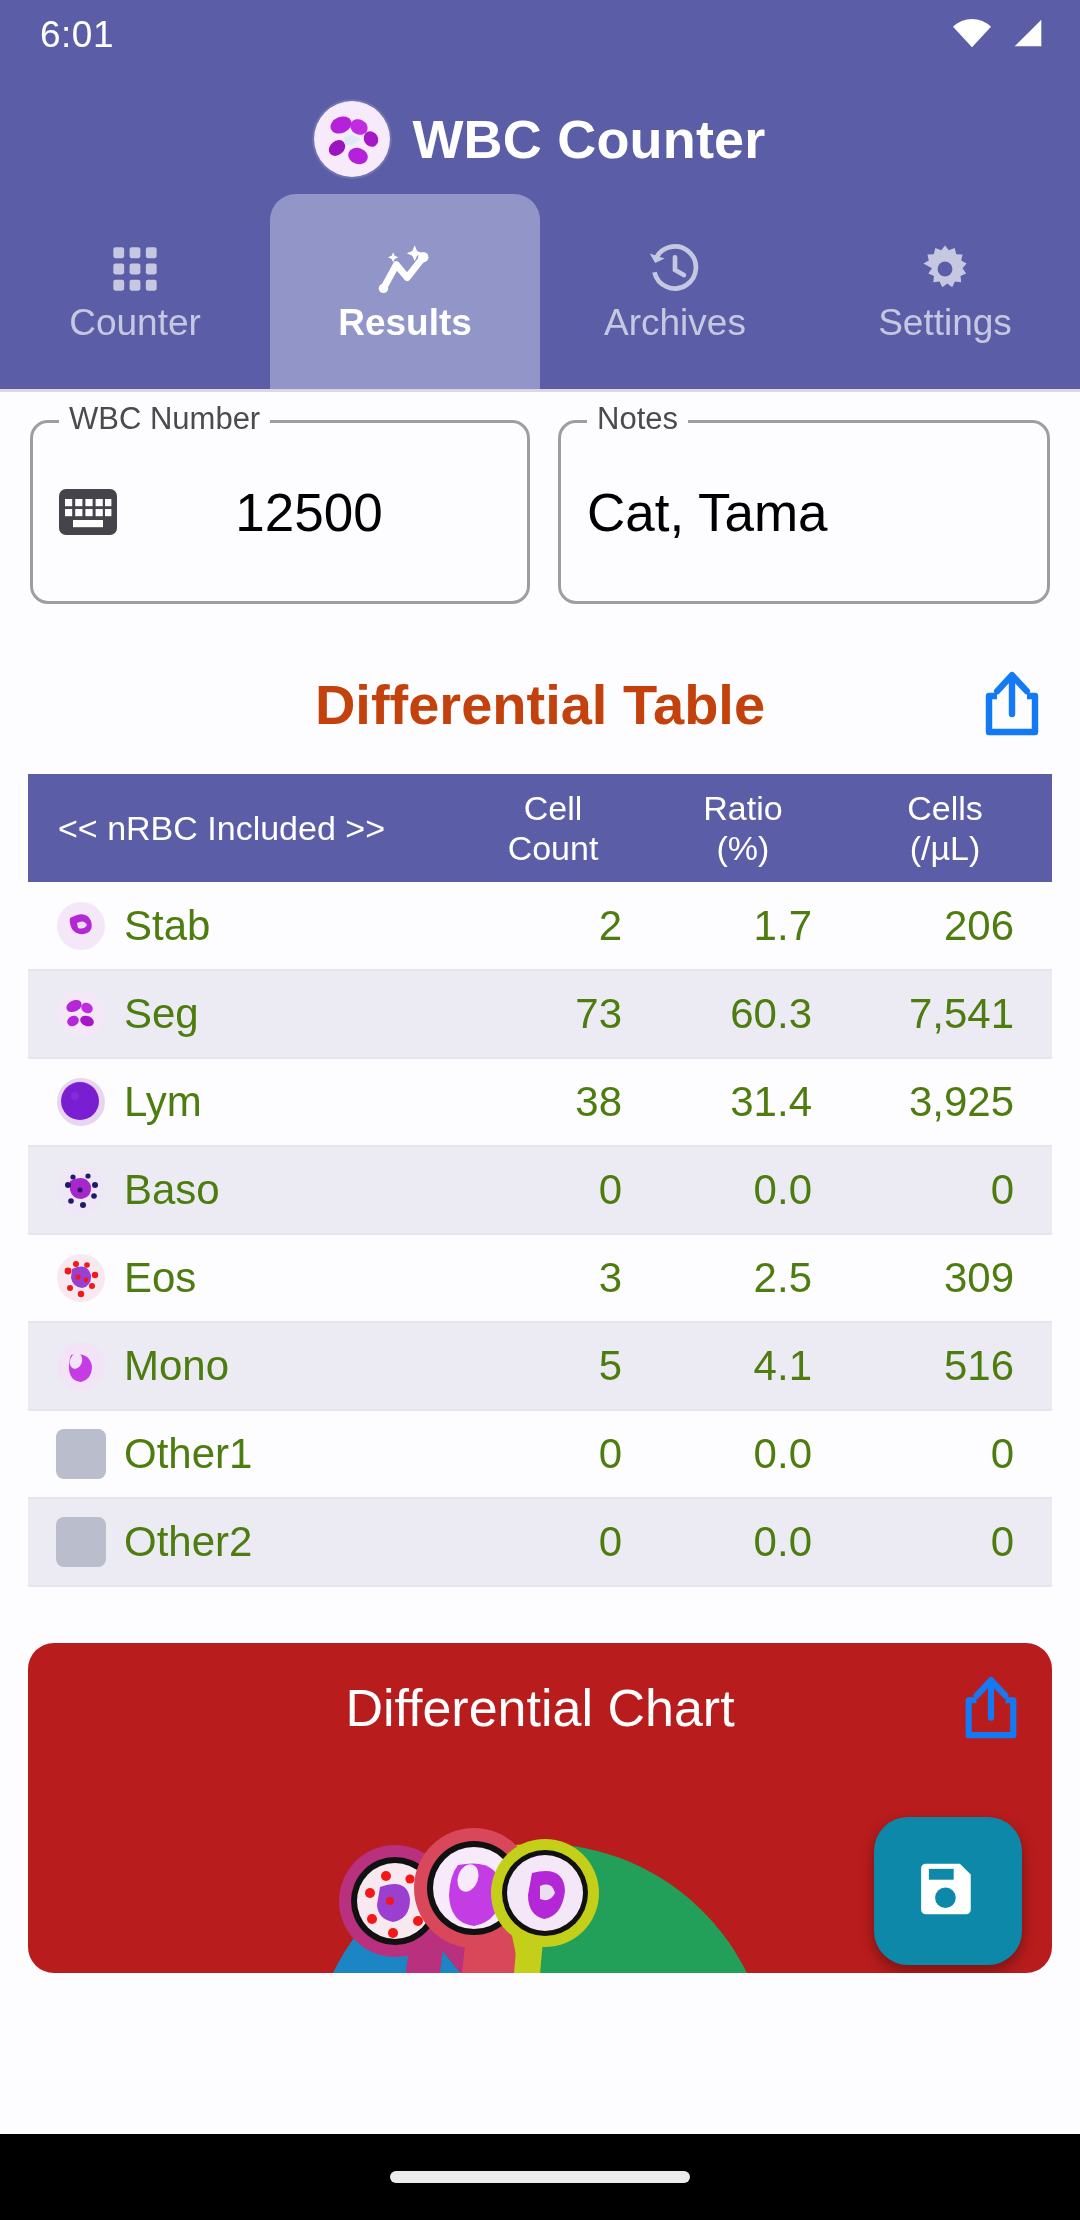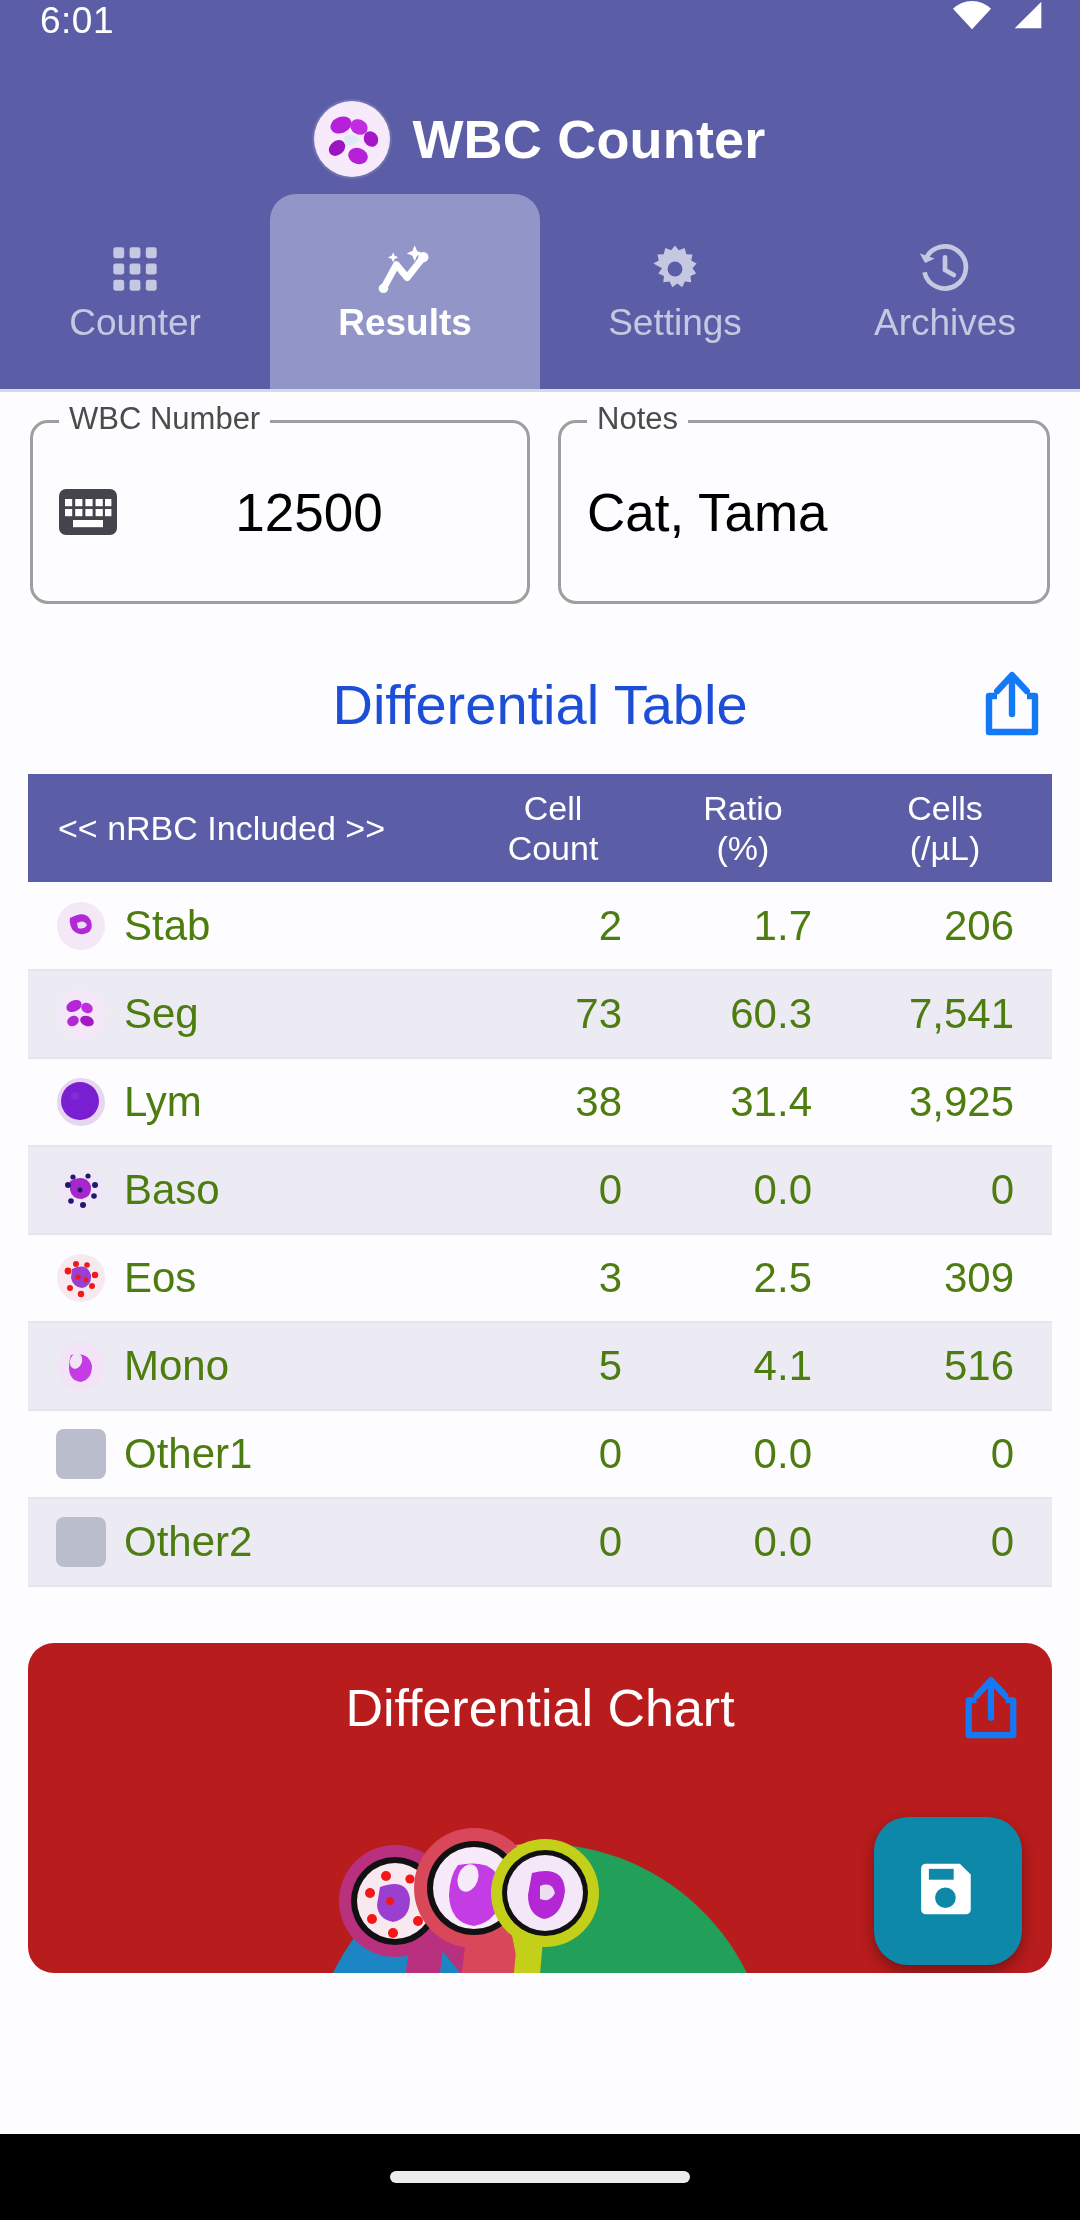--- a/index.html
+++ b/index.html
@@ -18,21 +18,21 @@
     height: 2220px;
     background: #fdfcfe;
     overflow: hidden;
   }
 
   
   .statusbar {
     height: 70px;
     background: #5b5ea6;
     display: flex;
-    align-items: flex-start;
+    align-items: center;
     justify-content: space-between;
     padding: 0 34px 0 40px;
   }
   .status-time {
     color: #ffffff;
     font-size: 37px;
     letter-spacing: 0.5px;
   }
   .status-icons {
     display: flex;
@@ -140,22 +140,22 @@
   .section-head {
     display: flex;
     align-items: center;
     justify-content: center;
     position: relative;
     margin-top: 52px;
     height: 96px;
   }
   .section-title {
     font-size: 56px;
-    font-weight: normal;
-    color: #1d4ed8;
+    font-weight: bold;
+    color: #c2410c;
   }
   .share-btn {
     position: absolute;
     right: 36px;
     top: 50%;
     transform: translateY(-50%);
     width: 64px;
     height: 68px;
   }
 
@@ -335,37 +335,37 @@
             <circle cx="3" cy="22" r="2.2" fill="#ffffff"></circle>
             <path d="M17.5 2 L18.6 4.6 L21.2 5.7 L18.6 6.8 L17.5 9.4 L16.4 6.8 L13.8 5.7 L16.4 4.6 Z" fill="#ffffff"></path>
             <path d="M7.5 5.2 L8.2 6.9 L9.9 7.6 L8.2 8.3 L7.5 10 L6.8 8.3 L5.1 7.6 L6.8 6.9 Z" fill="#ffffff"></path>
           </svg>
         </span>
         <span class="tab-label">Results</span>
       </div>
 
       <div class="tab">
         <span class="tab-icon">
-          <svg width="54" height="54" viewBox="0 0 24 24" fill="#c6c8e2">
-            <path d="M12 1.5 l1.7 2.2 2.6-1 .7 2.7 2.8.1-.6 2.7 2.4 1.4-1.8 2.1 1.6 2.3-2.5 1.1.3 2.8-2.8-.3-1.2 2.5-2.2-1.7-2.2 1.7-1.2-2.5-2.8.3.3-2.8-2.5-1.1 1.6-2.3L2.4 9.6 4.8 8.2 4.2 5.5 7 5.4l.7-2.7 2.6 1z"></path>
-            <circle cx="12" cy="12" r="3.3" fill="#5b5ea6"></circle>
-          </svg>
-        </span>
-        <span class="tab-label">Settings</span>
-      </div>
-
-      <div class="tab">
-        <span class="tab-icon">
           <svg width="56" height="56" viewBox="0 0 24 24" fill="none" stroke="#c6c8e2" stroke-width="2">
             <path d="M3.5 8.3 A9 9 0 1 1 3.2 13.4"></path>
             <path d="M1.2 5.4 L3.5 9.4 L7.6 7.5 Z" fill="#c6c8e2" stroke="none"></path>
             <path d="M12 7 L12 12.4 L15.8 14.6" stroke-linecap="round"></path>
           </svg>
         </span>
         <span class="tab-label">Archives</span>
+      </div>
+
+      <div class="tab">
+        <span class="tab-icon">
+          <svg width="54" height="54" viewBox="0 0 24 24" fill="#c6c8e2">
+            <path d="M12 1.5 l1.7 2.2 2.6-1 .7 2.7 2.8.1-.6 2.7 2.4 1.4-1.8 2.1 1.6 2.3-2.5 1.1.3 2.8-2.8-.3-1.2 2.5-2.2-1.7-2.2 1.7-1.2-2.5-2.8.3.3-2.8-2.5-1.1 1.6-2.3L2.4 9.6 4.8 8.2 4.2 5.5 7 5.4l.7-2.7 2.6 1z"></path>
+            <circle cx="12" cy="12" r="3.3" fill="#5b5ea6"></circle>
+          </svg>
+        </span>
+        <span class="tab-label">Settings</span>
       </div>
 
     </div>
   </div>
   <div class="appbar-underline"></div>
 
   <div class="fields">
 
     <div class="field wbc">
       <span class="field-legend">WBC Number</span>

